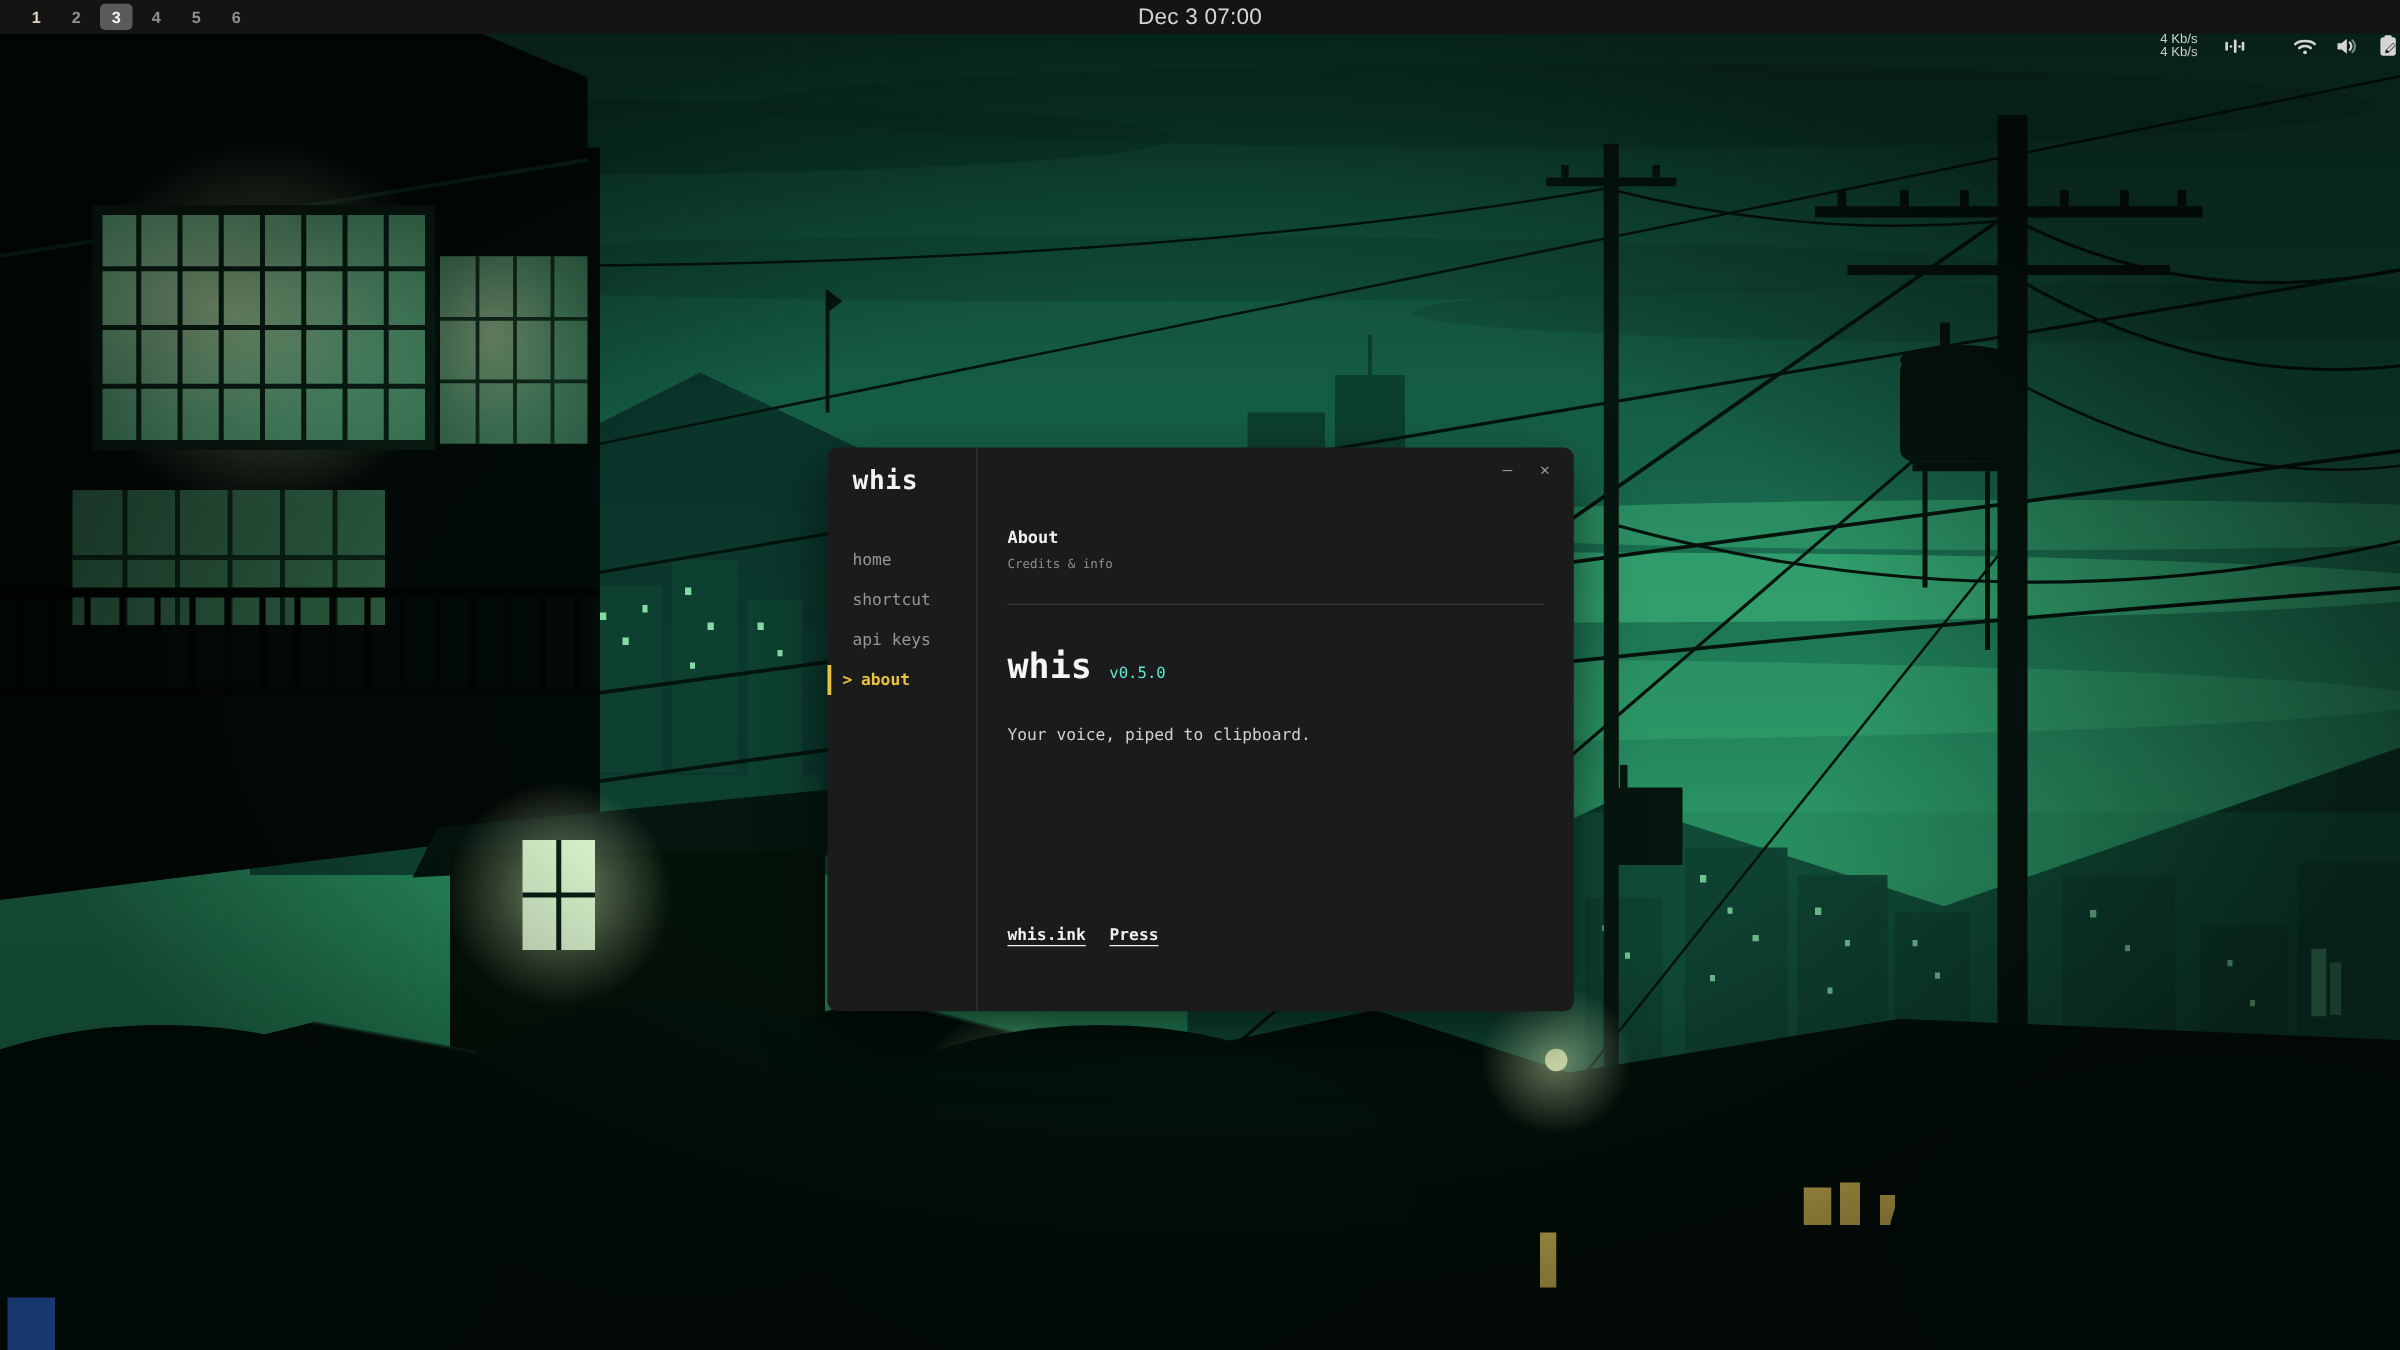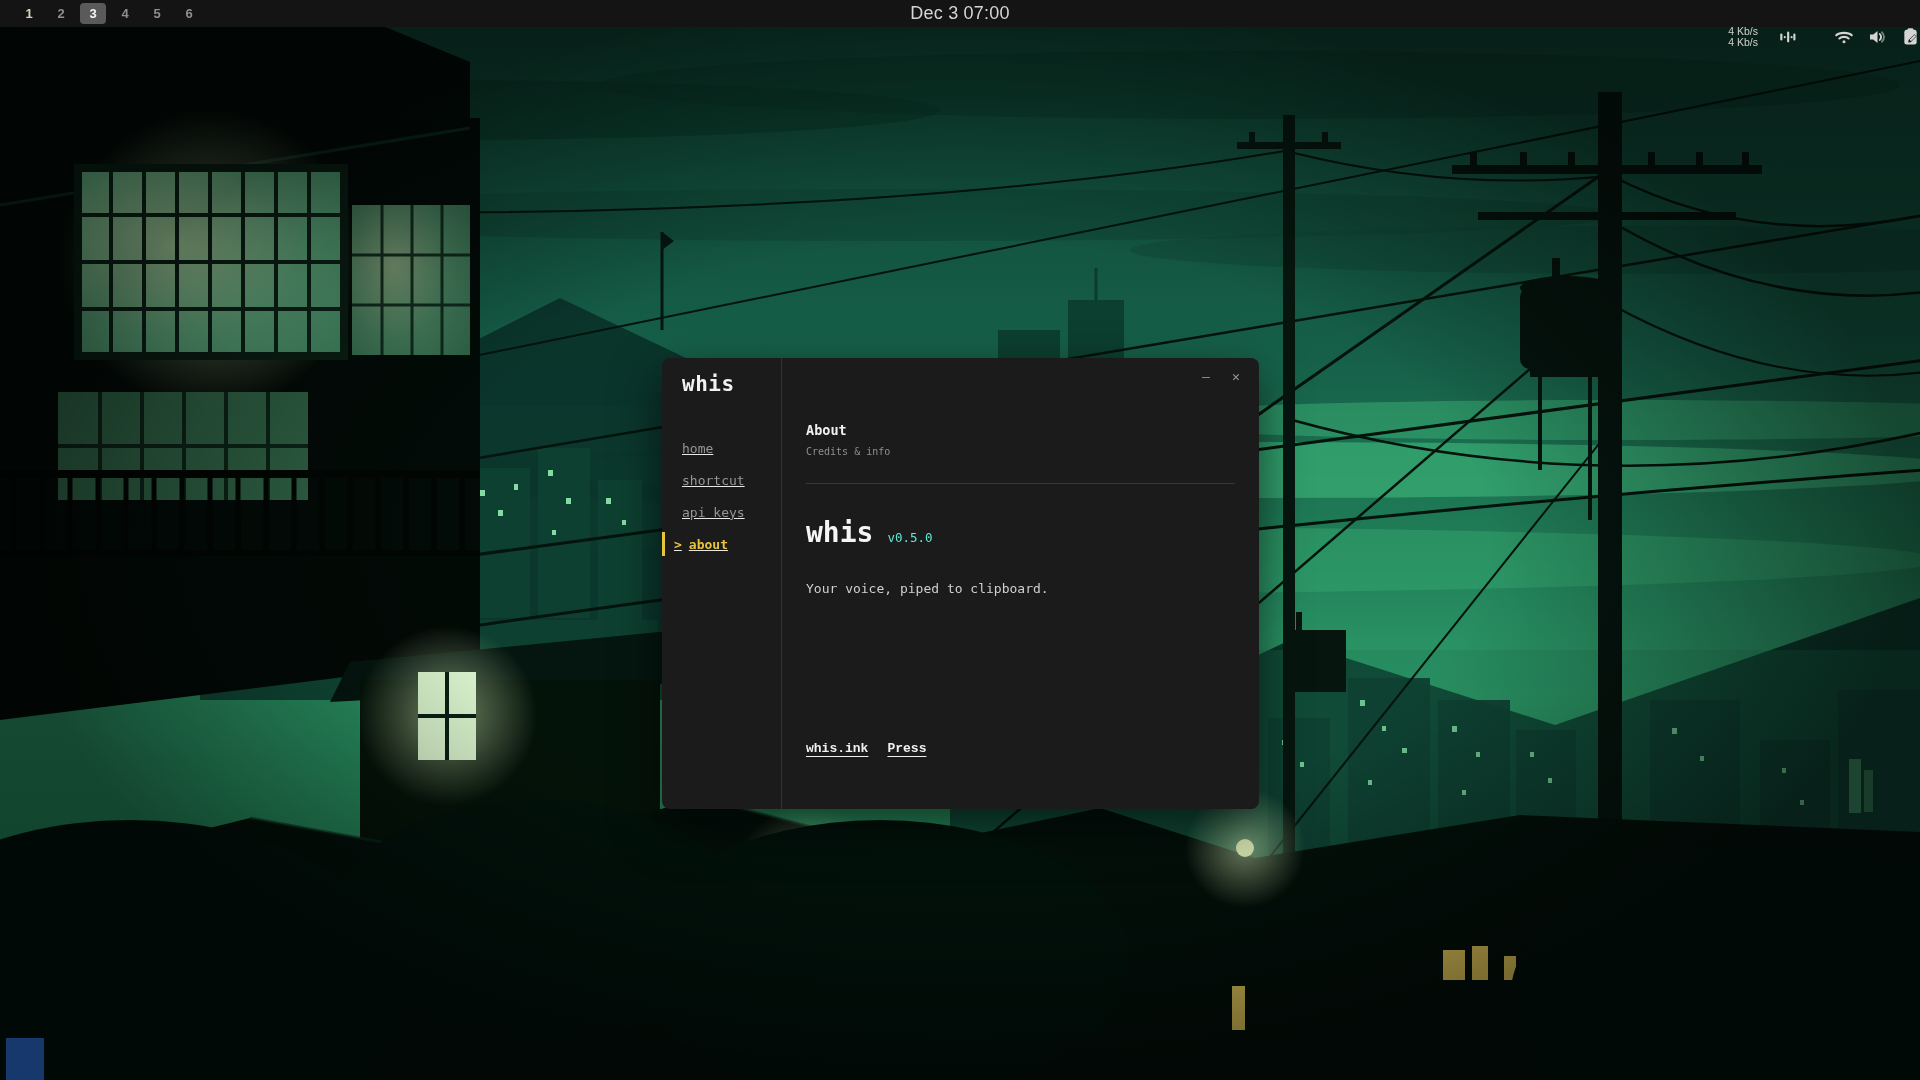--- a/index.html
+++ b/index.html
@@ -37,41 +37,41 @@
     box-shadow:0 18px 48px rgba(0,0,0,.6);
     font-family:"DejaVu Sans Mono", monospace; color:#e8e8e8;
   }
   .win-divider { position:absolute; left:119px; top:0; bottom:0; width:1px; background:#343434; border-radius:0; }
   .win-controls { position:absolute; top:10px; right:14px; display:flex; gap:12px; }
   .win-btn { width:18px; height:18px; background:none; border:none; color:#9a9a9a;
     font-family:"DejaVu Sans Mono", monospace; font-size:13px; line-height:18px; text-align:center; cursor:default; }
 
   .app-logo { position:absolute; left:20px; top:14px; font-size:21px; font-weight:700; color:#f2f2f2; letter-spacing:.5px; }
 
-  .nav { position:absolute; left:0; top:74px; width:119px;text-decoration:underline; }
+  .nav { position:absolute; left:0; top:74px; width:119px; }
   .nav-item { position:relative; height:32px; display:flex; align-items:center; padding-left:20px;
     font-size:13px; color:#969696; cursor:default; }
   .nav-item .prefix { display:none; }
   .nav-item.active { color:#e9c33c; font-weight:700; padding-left:12px; }
   .nav-item.active .prefix { display:inline; margin-right:7px; }
   .nav-item.active .active-bar { position:absolute; left:0; top:4px; bottom:4px; width:3px; background:#e9c33c; }
 
   .content { position:absolute; left:144px; top:0; right:0; bottom:0; }
   .page-heading { position:absolute; left:0; top:64px; font-size:13.5px; font-weight:700; color:#f0f0f0; }
   .page-subheading { position:absolute; left:0; top:88px; font-size:10px; color:#8f8f8f; }
   .content-divider { position:absolute; left:0; top:125px; width:429px; height:1px; background:#383838; }
   .title-row { position:absolute; left:0; top:158px; display:flex; align-items:baseline; gap:14px; }
   .app-title { font-size:28px; font-weight:700; color:#f5f5f5; }
   .app-version { font-size:12.5px; color:#5eead4; }
   .tagline { position:absolute; left:0; top:223px; font-size:13px; color:#d0d0d0; }
   .features { position:absolute; left:0; top:274px; }
   .feature { height:18px; margin-bottom:9px; font-size:13px; color:#b5b5b5; }
   .feature .bullet { color:#787878; margin-right:9px; }
   .links { position:absolute; left:0; top:383px; display:flex; gap:19px; }
-  .app-link { font-size:13px; font-weight:700; color:#f0f0f0; text-decoration:underline; text-underline-offset:4px; cursor:pointer;font-family:Liberation Mono, monospace; }
+  .app-link { font-size:13px; font-weight:700; color:#f0f0f0; text-decoration:underline; text-underline-offset:4px; cursor:pointer; }
 </style>
 </head>
 <body>
 
 <div class="wallpaper">
 <svg viewBox="0 0 1920 1080" preserveAspectRatio="none" aria-hidden="true">
   <defs>
     <linearGradient id="sky" x1="0" y1="0" x2="0" y2="1">
       <stop offset="0" stop-color="#0c3e2f"></stop>
       <stop offset=".33" stop-color="#166049"></stop>

